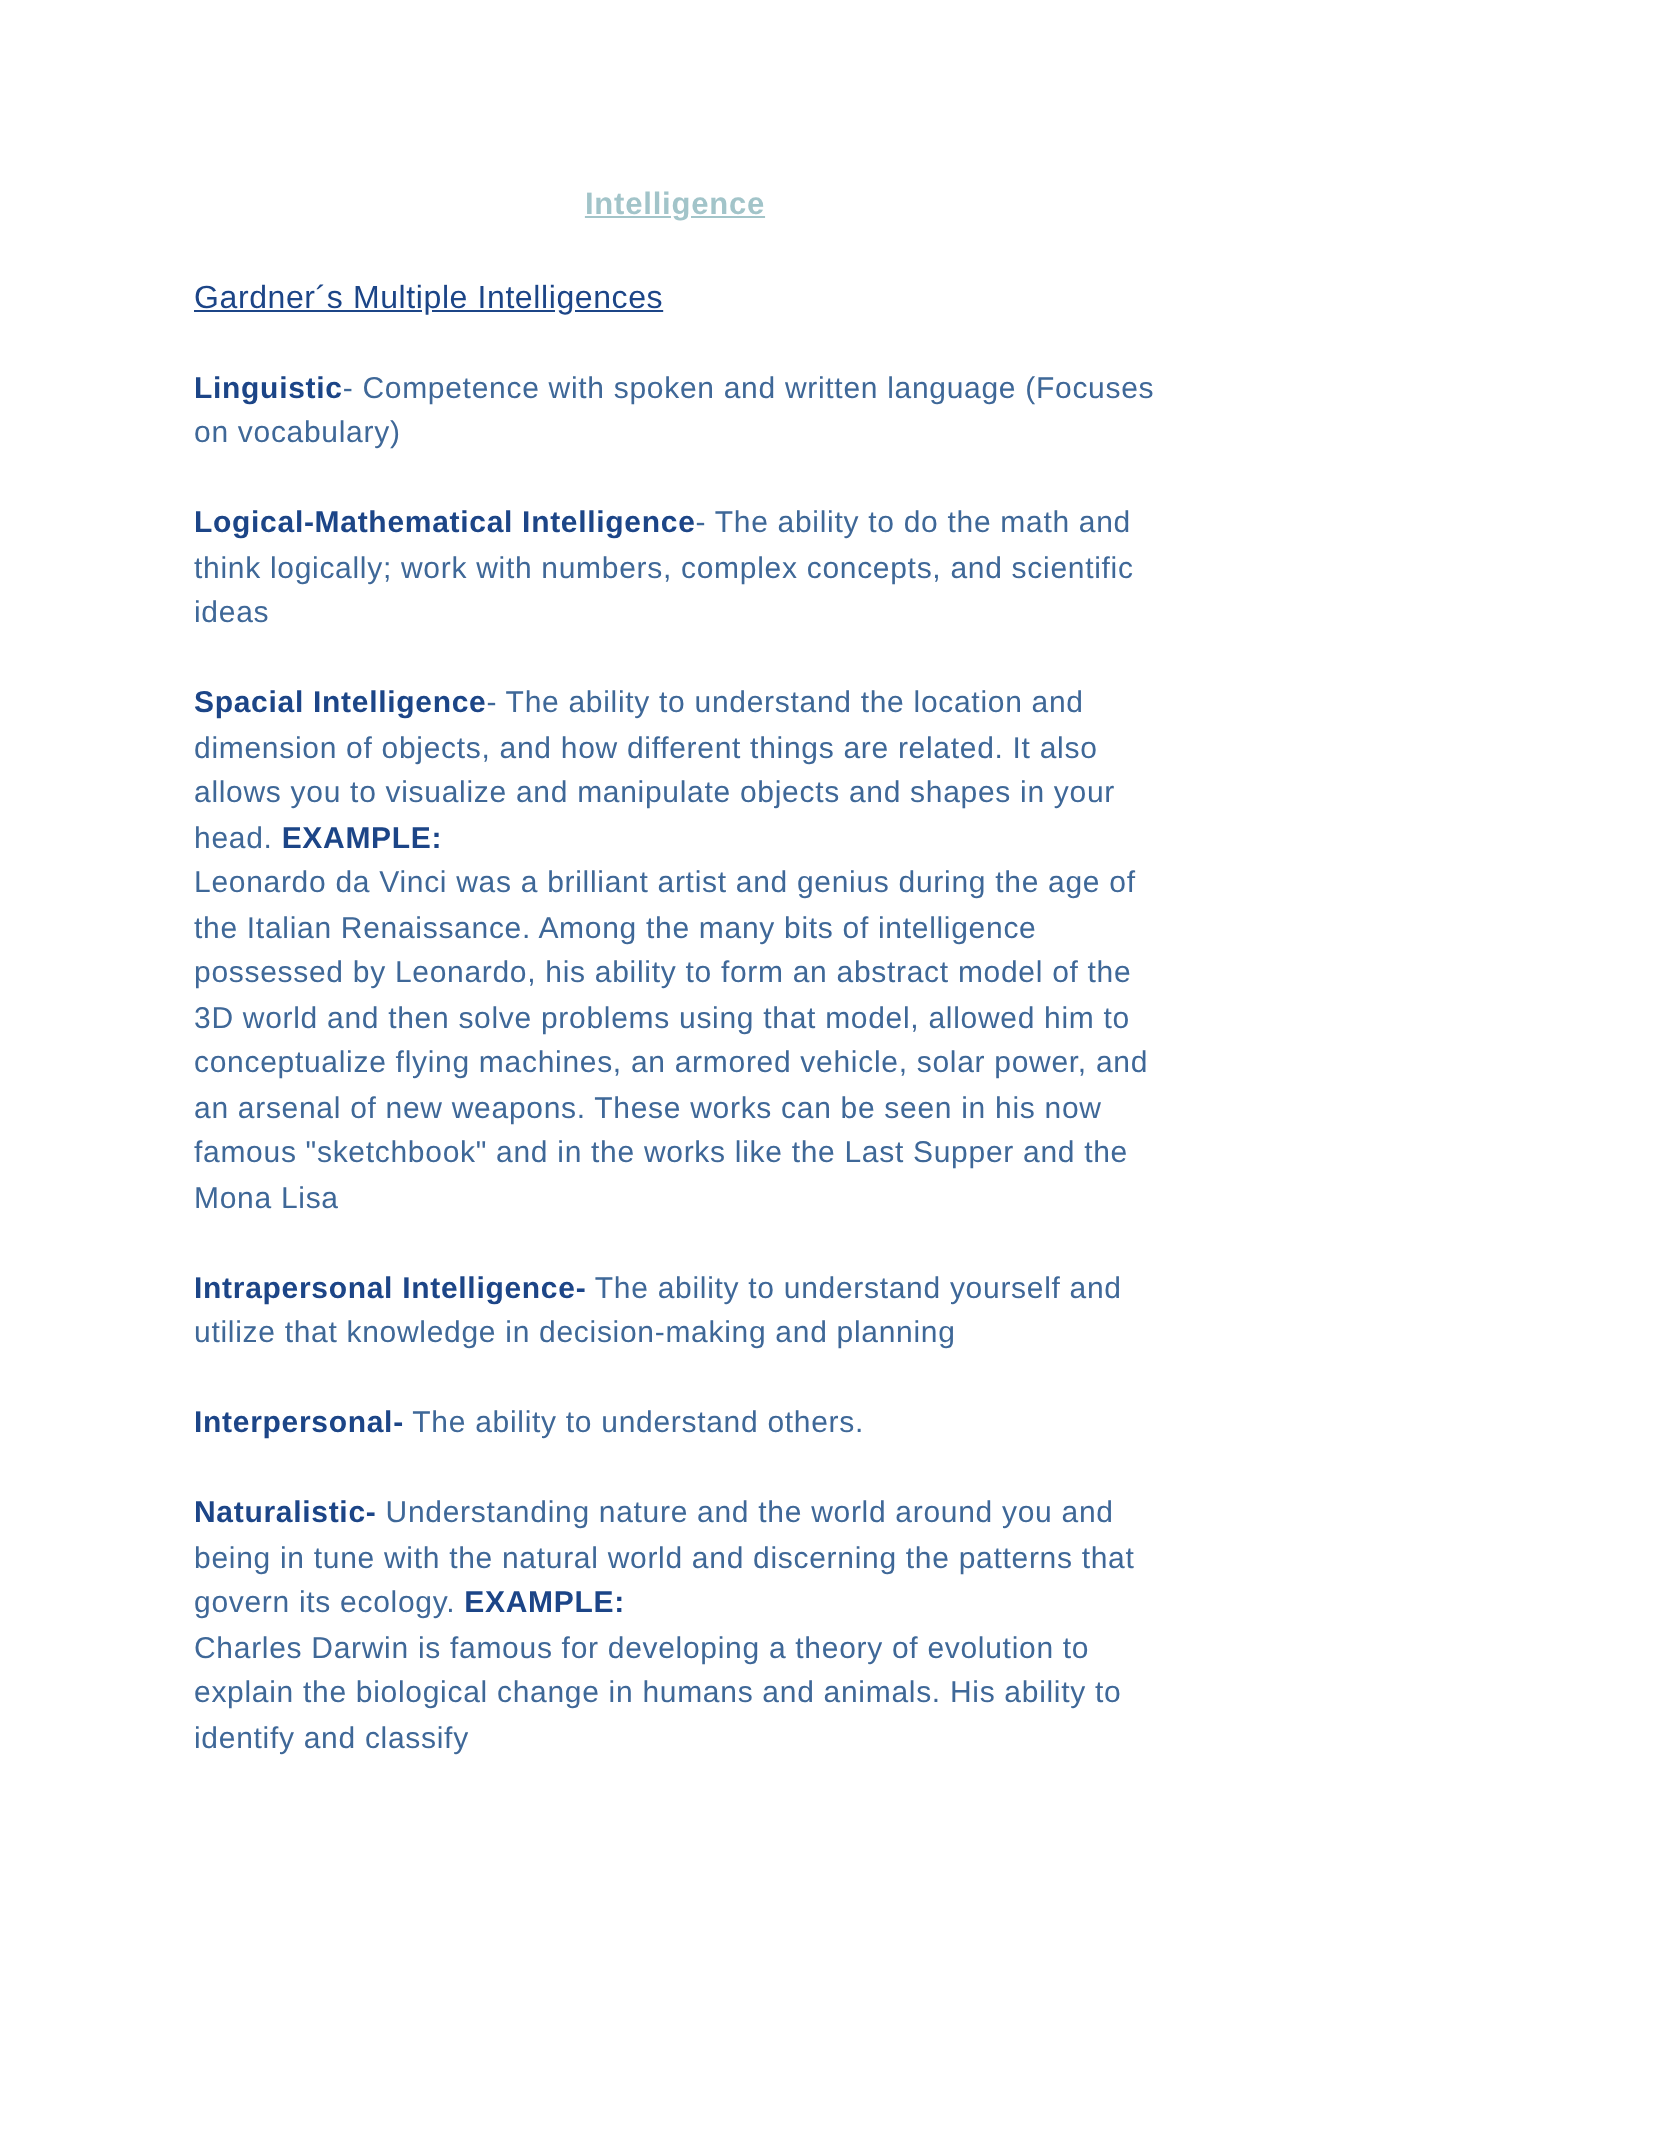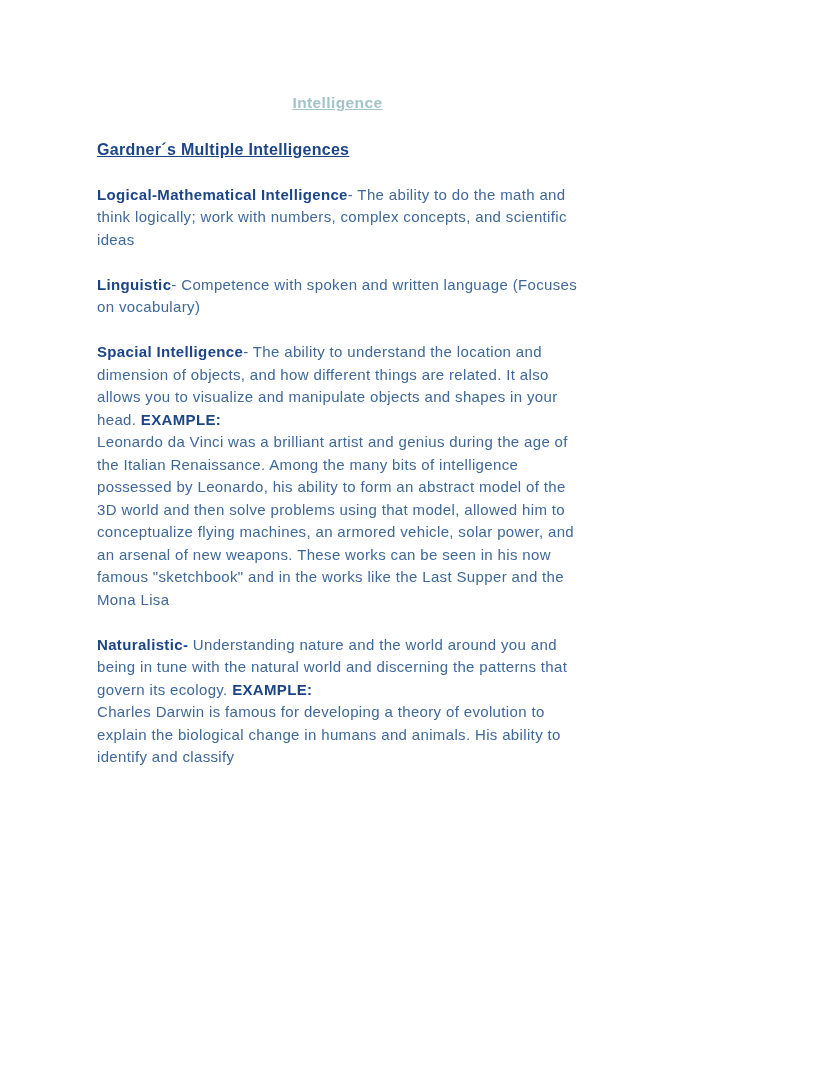--- a/index.html
+++ b/index.html
@@ -30,21 +30,21 @@
     line-height: 22.5px;
     font-weight: 700;
     letter-spacing: 0.4px;
     color: var(--title_color);
     text-decoration: underline;
   }
   .doc-heading {
     margin: 0 0 23px 0;
     font-size: 16px;
     line-height: 23px;
-    font-weight: 700;
+    font-weight: 400;
     letter-spacing: 0.3px;
     color: var(--heading_color);
     text-decoration: underline;
   }
   p.para {
     margin: 0 0 22.5px 0;
     font-size: 15px;
     line-height: 22.5px;
     letter-spacing: 0.35px;
     color: var(--body_color);
@@ -57,25 +57,27 @@
 </style>
 </head>
 <body>
 
 <div class="page">
 
   <p class="doc-title">Intelligence</p>
 
   <p class="doc-heading">Gardner´s Multiple Intelligences</p>
 
+  <p class="para"><span class="term">Linguistic</span><span>- Competence with spoken and written language (Focuses on vocabulary)</span></p>
+
   <p class="para"><span class="term">Logical-Mathematical Intelligence</span><span>- The ability to do the math and think logically; work with numbers, complex concepts, and scientific ideas</span></p>
-
-  <p class="para"><span class="term">Linguistic</span><span>- Competence with spoken and written language (Focuses on vocabulary)</span></p>
 
   <p class="para"><span class="term">Spacial Intelligence</span><span>- The ability to understand the location and dimension of objects, and how different things are related. It also allows you to visualize and manipulate objects and shapes in your head. </span><span class="example-label">EXAMPLE:</span><br><span>Leonardo da Vinci was a brilliant artist and genius during the age of the Italian Renaissance. Among the many bits of intelligence possessed by Leonardo, his ability to form an abstract model of the 3D world and then solve problems using that model, allowed him to conceptualize flying machines, an armored vehicle, solar power, and an arsenal of new weapons. These works can be seen in his now famous "sketchbook" and in the works like the Last Supper and the Mona Lisa</span></p>
 
 
 
+  <p class="para"><span class="term">Intrapersonal Intelligence-</span><span> The ability to understand yourself and utilize that knowledge in decision-making and planning</span></p>
 
+  <p class="para"><span class="term">Interpersonal-</span><span> The ability to understand others.</span></p>
 
   <p class="para"><span class="term">Naturalistic-</span><span> Understanding nature and the world around you and being in tune with the natural world and discerning the patterns that govern its ecology. </span><span class="example-label">EXAMPLE:</span><br><span>Charles Darwin is famous for developing a theory of evolution to explain the biological change in humans and animals. His ability to identify and classify</span></p>
 
 </div>
 
 </body></html>

